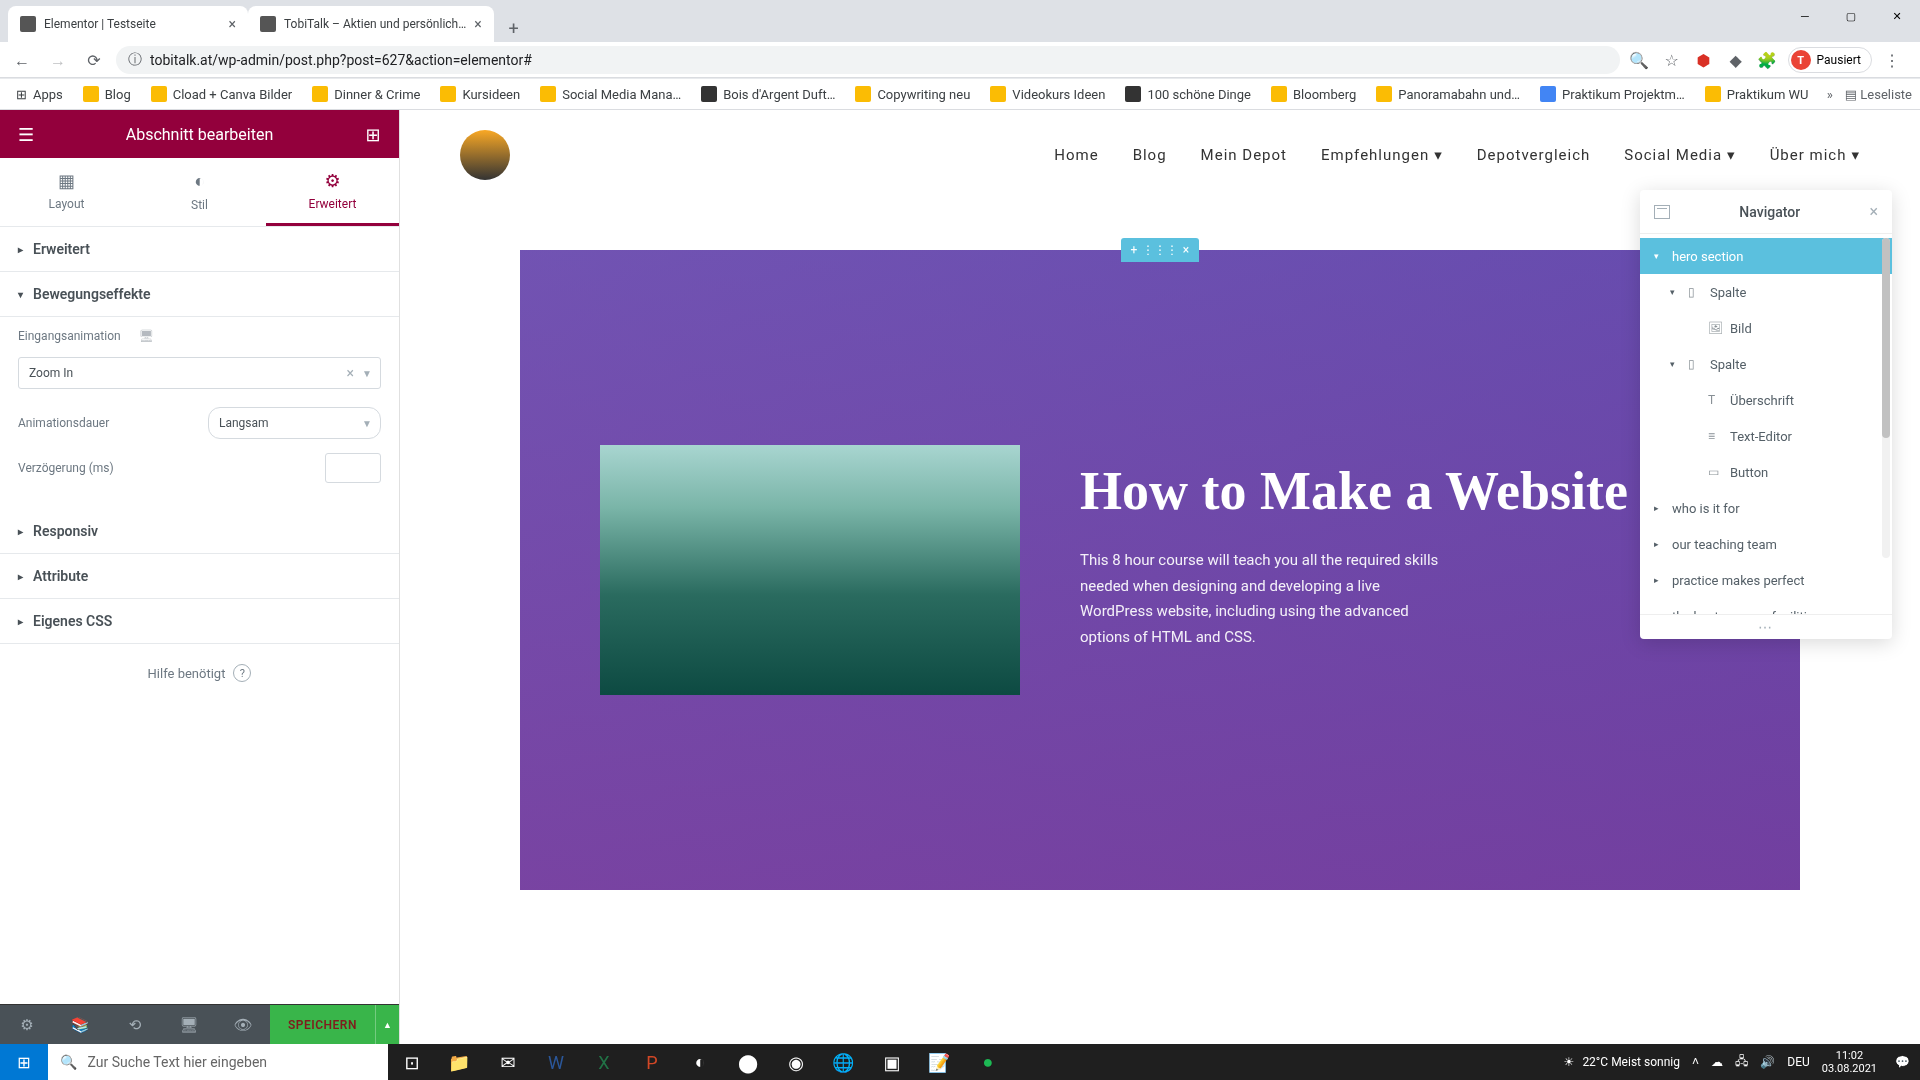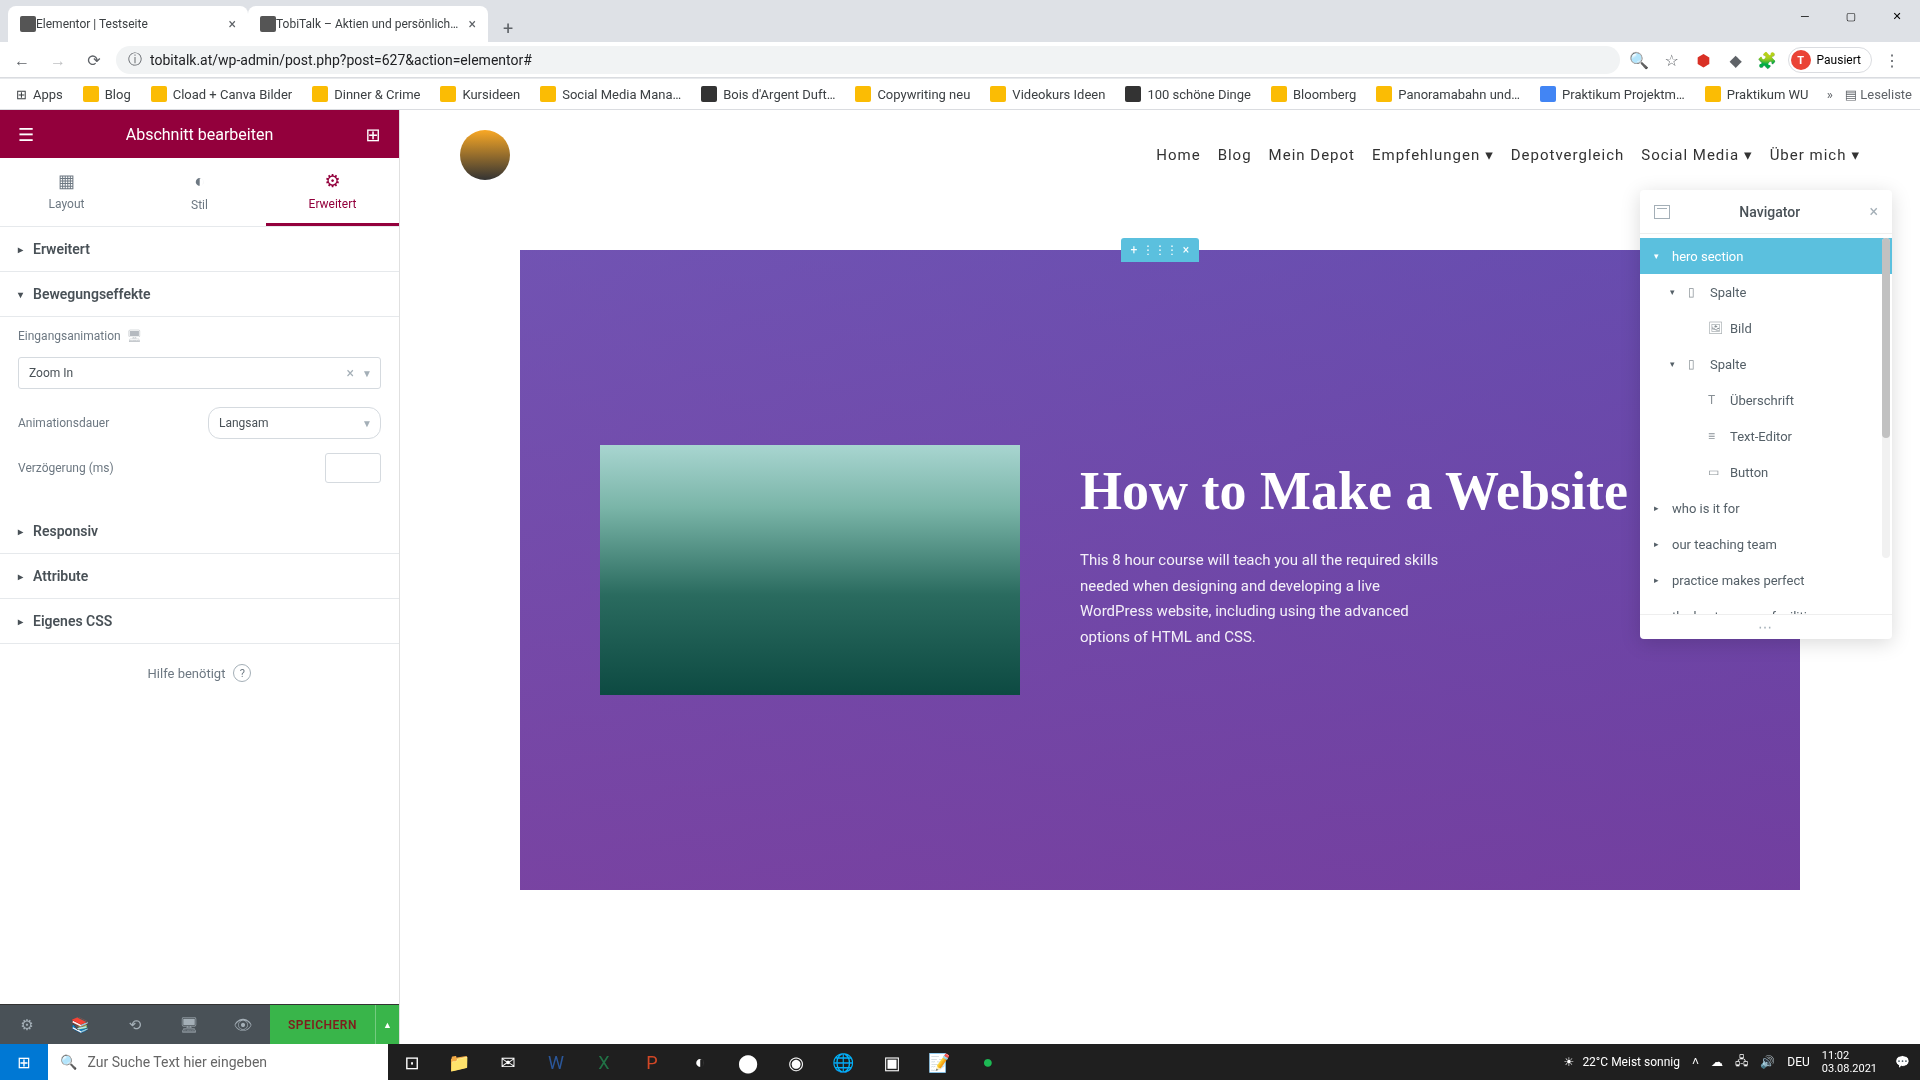--- a/index.html
+++ b/index.html
@@ -1,21 +1,21 @@
 <!DOCTYPE html>
 <html><head>
 <meta charset="utf-8">
 <style>
 * { margin:0; padding:0; box-sizing:border-box; font-family:-apple-system,BlinkMacSystemFont,"Segoe UI",Roboto,Arial,sans-serif; }
 body { width:1920px; height:1080px; overflow:hidden; background:#fff; position:relative; }
 
 
 .browser-chrome { height:78px; background:#fff; border-bottom:1px solid #dadce0; }
 .tab-strip { height:42px; background:#dee1e6; display:flex; align-items:flex-end; padding-left:8px; }
-.tab { height:36px; background:#fff; border-radius:8px 8px 0 0; display:flex; align-items:center; padding:0 12px; min-width:240px; font-size:12px; color:#3c4043; position:relative; }
+.tab { height:36px; background:#fff; border-radius:8px 8px 0 0; display:flex; align-items:center; padding:0 12px; min-width:240px; font-size:12px; color:#3c4043; gap:8px; position:relative; }
 .tab.inactive { background:#ffffff; }
 .tab .favicon { width:16px; height:16px; background:#555; border-radius:2px; flex-shrink:0; }
 .tab .close { margin-left:auto; font-size:14px; color:#5f6368; }
 .new-tab { width:28px; height:28px; display:flex; align-items:center; justify-content:center; font-size:18px; color:#5f6368; margin-left:6px; }
 .win-controls { position:absolute; right:0; top:0; display:flex; height:32px; }
 .win-controls div { width:46px; display:flex; align-items:center; justify-content:center; font-size:11px; color:#000; }
 .addr-bar { height:36px; display:flex; align-items:center; padding:0 8px; gap:8px; }
 .nav-btn { width:28px; height:28px; display:flex; align-items:center; justify-content:center; color:#5f6368; font-size:16px; border-radius:50%; }
 .url-field { flex:1; height:28px; background:#f1f3f4; border-radius:14px; display:flex; align-items:center; padding:0 12px; font-size:14px; color:#202124; gap:8px; }
 .ext-area { display:flex; align-items:center; gap:8px; padding-right:8px; }
@@ -38,41 +38,41 @@
 .sb-header .title { font-size:16px; font-weight:400;text-align:center; }
 .sb-tabs { display:flex; border-bottom:1px solid #e6e9ec; }
 .sb-tab { flex:1; display:flex; flex-direction:column; align-items:center; padding:12px 0; gap:6px; color:#6d7882; font-size:12px; cursor:pointer; }
 .sb-tab.active { color:#93003c; border-bottom:3px solid #93003c; }
 .sb-tab .ico { font-size:18px; }
 .panel { flex:1; overflow-y:auto; }
 .accordion { border-bottom:1px solid #e6e9ec; padding:14px 18px; display:flex; align-items:center; gap:10px; font-size:14px; font-weight:600; color:#495157; background:#fff; }
 .accordion .caret { font-size:10px; }
 .accordion-body { padding:12px 18px; background:#fff; }
 .field-row { display:flex; align-items:center; justify-content:space-between; margin-bottom:14px; font-size:12px; color:#6d7882; }
-.field-label { display:flex; align-items:center; gap:6px; }
+.field-label { display:flex; align-items:center; gap:18px; }
 .select-box { width:100%; height:32px; border:1px solid #d5dadf; border-radius:3px; display:flex; align-items:center; padding:0 10px; font-size:12px; color:#495157; background:#fff; position:relative; }
 .select-box .clear { position:absolute; right:26px; font-size:14px; color:#a4afb7; }
 .select-box .dd { position:absolute; right:8px; font-size:10px; color:#a4afb7; }
 .select-half { width:173px;border-radius:12px; }
 .num-input { width:56px; height:30px; border:1px solid #d5dadf; border-radius:3px; background:#fff; }
 .help-link { text-align:center; padding:20px; font-size:13px; color:#6d7882; display:flex; align-items:center; justify-content:center; gap:8px; }
 .help-link .q { width:18px; height:18px; border-radius:50%; border:1px solid #a4afb7; display:flex; align-items:center; justify-content:center; font-size:11px; }
 
 .sb-footer { height:40px; background:#495157; display:flex; align-items:center; border-top:1px solid #333; }
 .sb-footer .fbtn { flex:1; display:flex; align-items:center; justify-content:center; color:#a4afb7; font-size:15px; }
 .save-btn { background:#39b54a; color:#7f1d1d; font-size:12px; font-weight:600; padding:0 18px; height:100%; display:flex; align-items:center; letter-spacing:0.5px; }
 .save-caret { background:#39b54a; color:#fff; width:24px; height:100%; display:flex; align-items:center; justify-content:center; border-left:1px solid rgba(255,255,255,0.3); font-size:9px; }
 
 .collapse-handle { position:absolute; left:400px; top:50%; width:14px; height:50px; background:#fff; border:1px solid #d5dadf; border-left:none; border-radius:0 4px 4px 0; display:flex; align-items:center; justify-content:center; font-size:10px; color:#a4afb7; }
 
 
 .canvas { flex:1; background:#fff; overflow:hidden; position:relative; }
 .site-header { height:90px; display:flex; align-items:center; padding:0 60px; gap:40px; }
 .site-logo { width:50px; height:50px; border-radius:50%; background:linear-gradient(#f9a825,#333); }
-.site-nav { margin-left:auto; display:flex; gap:17px; font-size:15px; color:#333; letter-spacing:1px; }
+.site-nav { margin-left:auto; display:flex; gap:34px; font-size:15px; color:#333; letter-spacing:1px; }
 .site-nav .nav-item { display:flex; align-items:center; gap:5px; }
 
 .hero { margin:50px 120px 0; height:640px; background:linear-gradient(rgba(100,70,180,0.65),rgba(120,60,160,0.8)),linear-gradient(135deg,#8a6cb0,#5a4a9c); position:relative; display:flex; align-items:center; padding:0 80px; gap:60px; }
 .hero-toolbar { position:absolute; top:-12px; left:50%; transform:translateX(-50%); background:#5bc0de; height:24px; border-radius:3px 3px 0 0; display:flex; align-items:center; }
 .hero-toolbar div { width:26px; display:flex; align-items:center; justify-content:center; color:#fff; font-size:12px; }
 .hero-img { width:420px; height:250px; background:linear-gradient(180deg,#a8d5d0 0%,#7ab5a8 25%,#2a6b5f 60%,#0d4a42 100%); }
 .hero-text { flex:1; color:#fff; }
 .hero-text h1 { font-family:Georgia,serif; font-size:54px; font-weight:700; line-height:1.15; margin-bottom:26px; }
 .hero-text p { font-size:15px; line-height:1.7; opacity:0.92; margin-bottom:30px; max-width:360px; }
 .cta-btn { background:#1abc9c; color:#fff; padding:15px 32px; border-radius:26px; font-size:13px; font-weight:600; letter-spacing:2px; display:inline-block; }
@@ -96,21 +96,21 @@
 .nav-dots { text-align:center; color:#a4afb7; padding:4px 0; font-size:14px; letter-spacing:2px; border-top:1px solid #eee; }
 
 
 .taskbar { position:absolute; bottom:0; left:0; right:0; height:36px; background:#1f1f1f; display:flex; align-items:center; color:#fff; font-size:12px; }
 .tb-start { width:48px; height:100%; display:flex; align-items:center; justify-content:center; background:#0078d4; font-size:16px; }
 .tb-search { width:340px; height:100%; background:#fff; color:#666; display:flex; align-items:center; padding:0 12px; gap:10px; font-size:14px; }
 .tb-apps { display:flex; height:100%; }
 .tb-apps div { width:48px; display:flex; align-items:center; justify-content:center; font-size:18px; }
 .tb-tray { margin-left:auto; display:flex; align-items:center; height:100%; gap:12px; padding:0 10px; }
 .tb-weather { display:flex; align-items:center; gap:8px; }
-.tb-time { text-align:left; line-height:1.2; font-size:11px; padding-right:6px; }
+.tb-time { text-align:center; line-height:1.2; font-size:11px; padding-right:6px; }
 </style>
 </head>
 <body>
 
 <div class="browser-chrome">
   <div class="tab-strip">
     <div class="tab">
       <span class="favicon"></span>
       <span>Elementor | Testseite</span>
       <span class="close">×</span>

